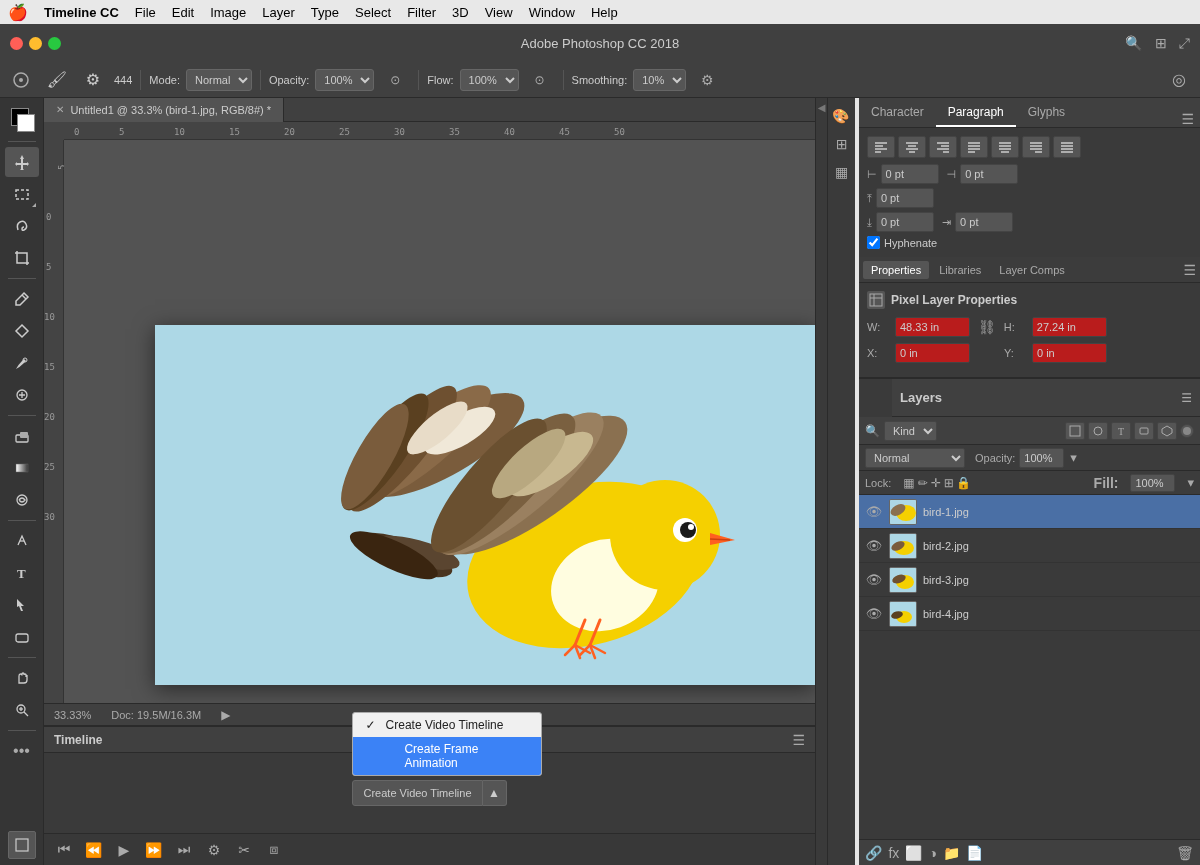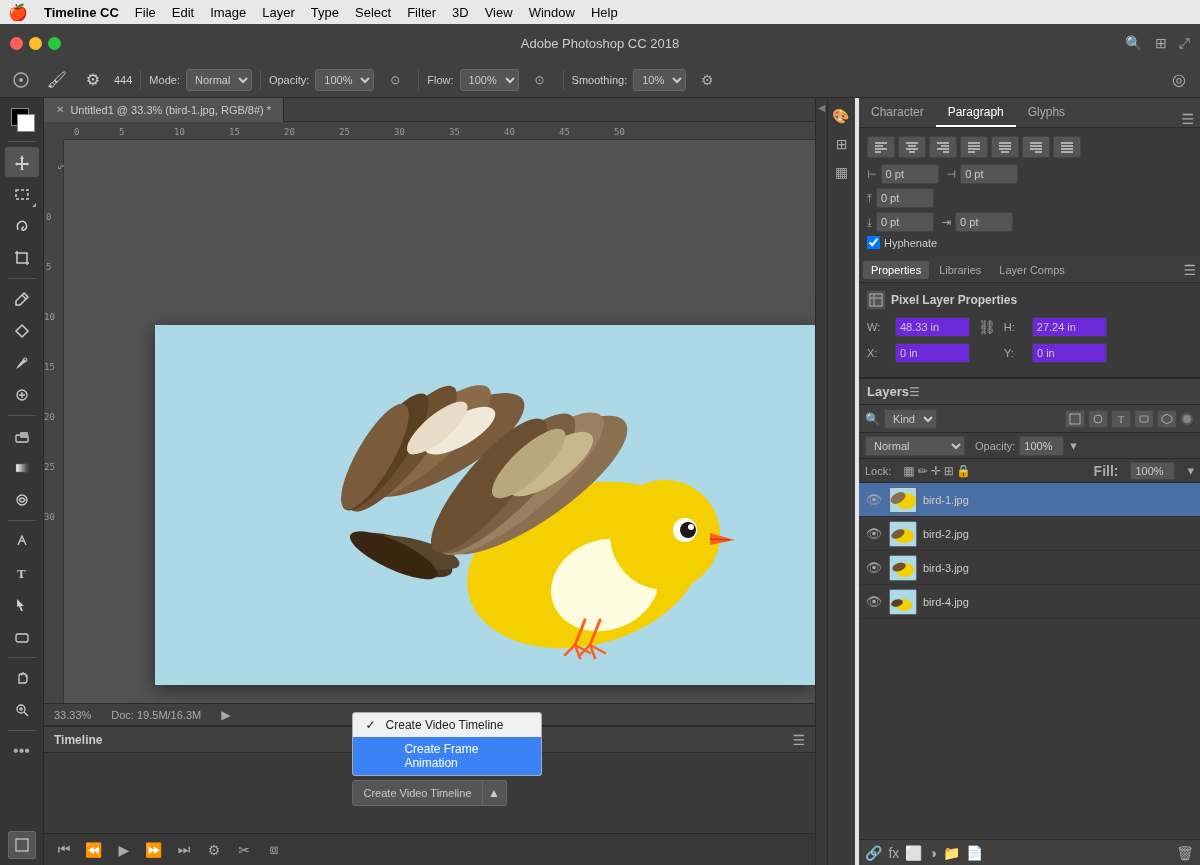--- a/index.html
+++ b/index.html
@@ -182,30 +182,30 @@
     .sub-panel-tab { padding: 3px 8px; font-size: 11px; color: #aaa; cursor: pointer; border-radius: 2px; }
     .sub-panel-tab.active { color: #fff; background: #555; }
 
     .properties-panel { padding: 8px; }
     .properties-title-row { display: flex; align-items: center; gap: 6px; margin-bottom: 8px; }
     .prop-icon { width: 18px; height: 18px; background: #555; border-radius: 2px; display: flex; align-items: center; justify-content: center; font-size: 10px; color: #aaa; }
     .prop-title { font-size: 12px; color: #ccc; font-weight: 600; }
     .prop-row { display: flex; align-items: center; gap: 8px; margin-bottom: 6px; }
     .prop-label { font-size: 11px; color: #aaa; width: 20px; }
     .prop-input {
-      width: 75px; height: 20px; background: #6d28d9; border: 1px solid #444; color: #ccc;
+      width: 75px; height: 20px; background: #b91c1c; border: 1px solid #444; color: #ccc;
       font-size: 11px; padding: 0 4px; border-radius: 2px;
     }
     .prop-link { font-size: 14px; color: #aaa; cursor: pointer; }
 
     
     .layers-panel { flex: 1; display: flex; flex-direction: column; background: #3a3a3a; border-top: 2px solid #2a2a2a; }
     .layers-header {
-      height: 26px; background: #404040; display: flex; align-items: center;
-      padding: 0 8px; border-bottom: 1px solid #2a2a2a; 
+      height: 38px; background: #404040; display: flex; align-items: center;
+      padding: 0 8px; border-bottom: 1px solid #2a2a2a; justify-content: space-between; margin-left: 33px;
     }
     .layers-title { font-size: 13px; color: #ccc; font-weight: 600; }
     .layers-menu-icon { cursor: pointer; color: #aaa; }
 
     .layers-search {
       height: 28px; background: #404040; display: flex; align-items: center;
       padding: 0 6px; gap: 4px; border-bottom: 1px solid #2a2a2a;
     }
     .layers-search-icon { color: #aaa; font-size: 12px; }
     .layers-kind-select {

